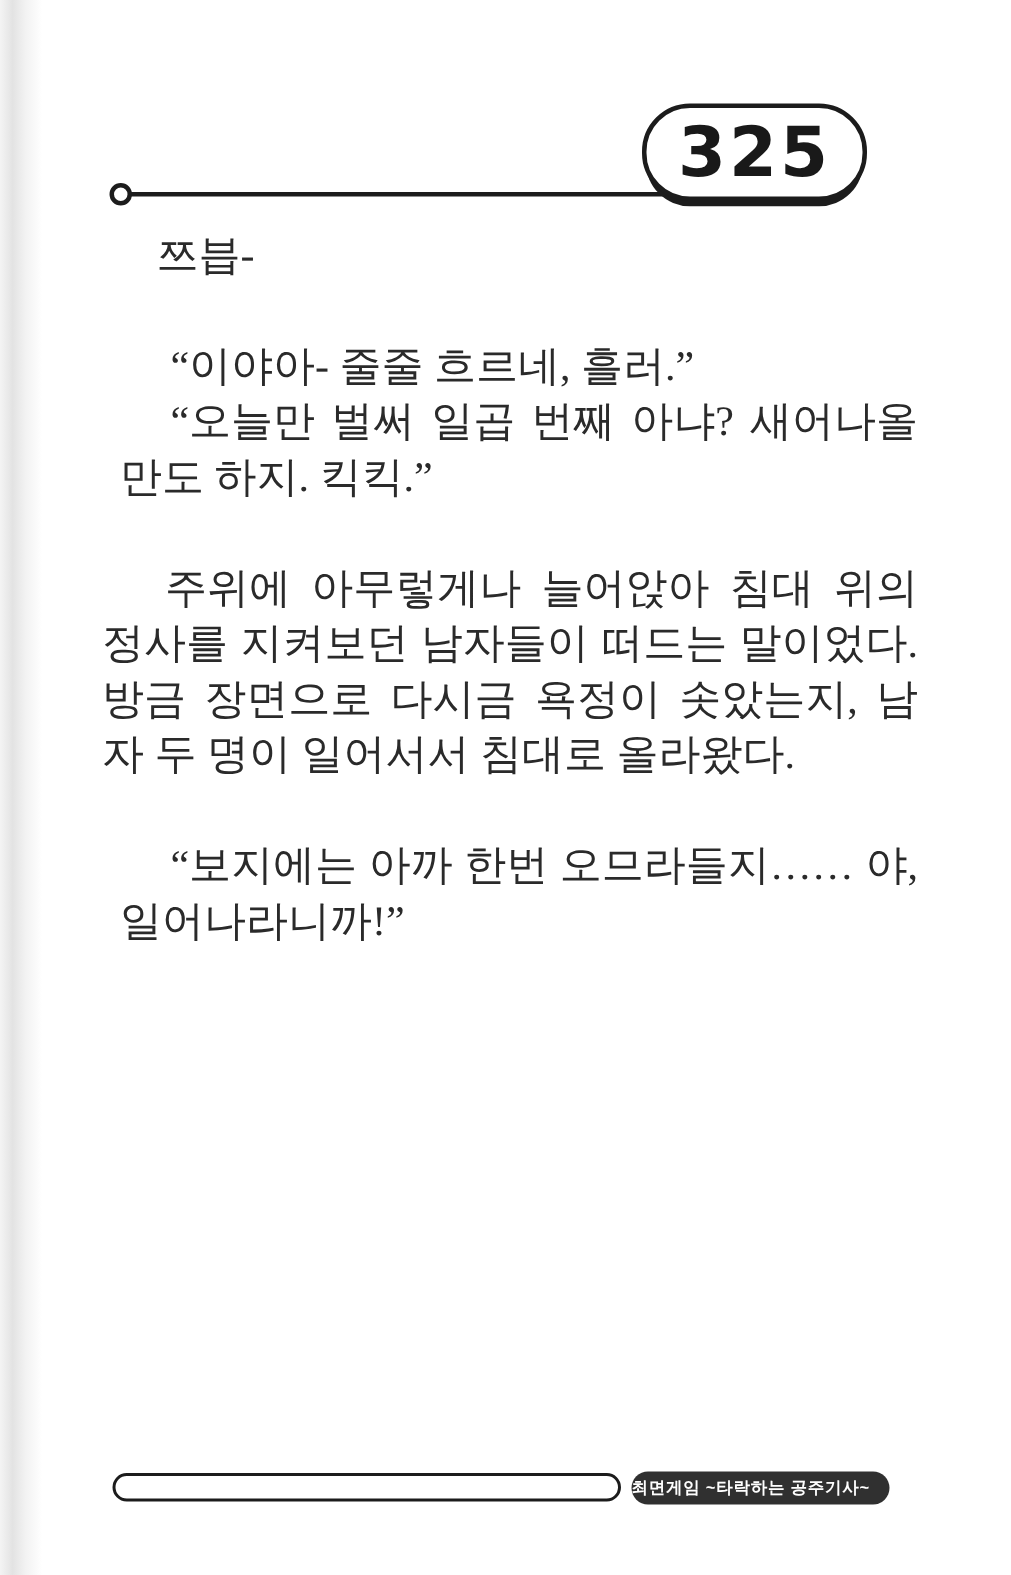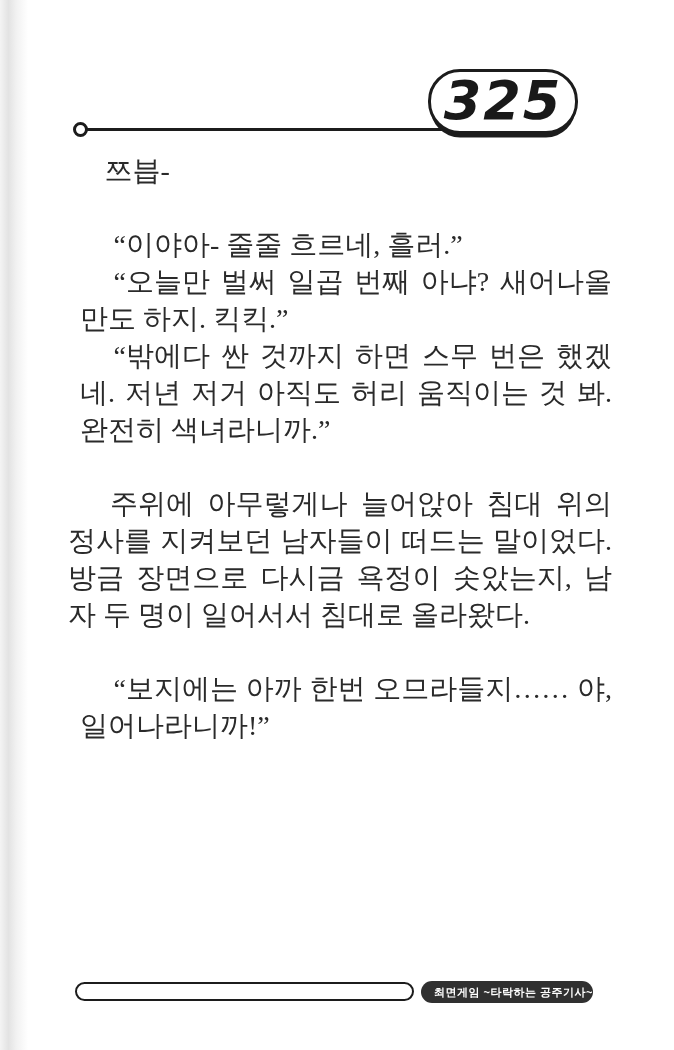--- a/index.html
+++ b/index.html
@@ -35,22 +35,22 @@
     border:3.5px solid var(--line);border-radius:50%;background:#fff;z-index:2;
   }
   .page-badge{
     position:absolute;left:428px;top:69px;width:150px;height:65px;
     background:#fff;border:3px solid var(--line);border-radius:32px;
     box-shadow:0 6px 0 -2.5px var(--line);
     display:flex;align-items:center;justify-content:center;z-index:3;
   }
   .page-badge span{
     font-family:"DejaVu Sans","Liberation Sans",sans-serif;
-    font-weight:bold;font-style:italic;
-    font-size:54px;letter-spacing:2px;color:#191919;
+    font-weight:bold;
+    font-size:46px;letter-spacing:2px;color:#191919;
     transform:translateY(-1px);
   }
   
   .text-body{
     position:absolute;left:68px;right:62px;top:152px;
     font-size:28px;line-height:37px;
     text-align:justify;word-break:break-all;
     color:var(--ink);
   }
   .group{margin-bottom:37px;}
@@ -60,21 +60,21 @@
   
   .footer-box{
     position:absolute;left:75px;top:982px;width:339px;height:19px;
     border:2.5px solid var(--line);border-radius:10px;background:#fff;
   }
   .footer-badge{
     position:absolute;left:421px;top:981px;width:172px;height:22px;
     background:var(--badge-bg);border-radius:11px;
     color:var(--badge-text);
     font-family:"Liberation Sans","DejaVu Sans",sans-serif;
-    font-weight:bold;font-size:11px;line-height:22px;text-align:right;
+    font-weight:bold;font-size:11px;line-height:22px;text-align:left;
     letter-spacing:0.5px;
   }
 </style>
 </head>
 <body>
 
 <div class="page">
 
   <div class="edge-shade"></div>
 
@@ -86,21 +86,20 @@
 
   <main class="text-body">
     <div class="group">
       <p class="line-sfx">쯔븝-</p>
     </div>
 
 
     <div class="group">
       <p class="dialogue">“이야아- 줄줄 흐르네, 흘러.”</p>
       <p class="dialogue">“오늘만 벌써 일곱 번째 아냐? 새어나올 만도 하지. 킥킥.”</p>
-      <p class="dialogue">“밖에다 싼 것까지 하면 스무 번은 했겠네. 저년 저거 아직도 허리 움직이는 것 봐. 완전히 색녀라니까.”</p>
     </div>
 
     <div class="group">
       <p class="para">주위에 아무렇게나 늘어앉아 침대 위의 정사를 지켜보던 남자들이 떠드는 말이었다. 방금 장면으로 다시금 욕정이 솟았는지, 남자 두 명이 일어서서 침대로 올라왔다.</p>
     </div>
 
     <div class="group">
       <p class="dialogue">“보지에는 아까 한번 오므라들지…… 야, 일어나라니까!”</p>
     </div>
   </main>

